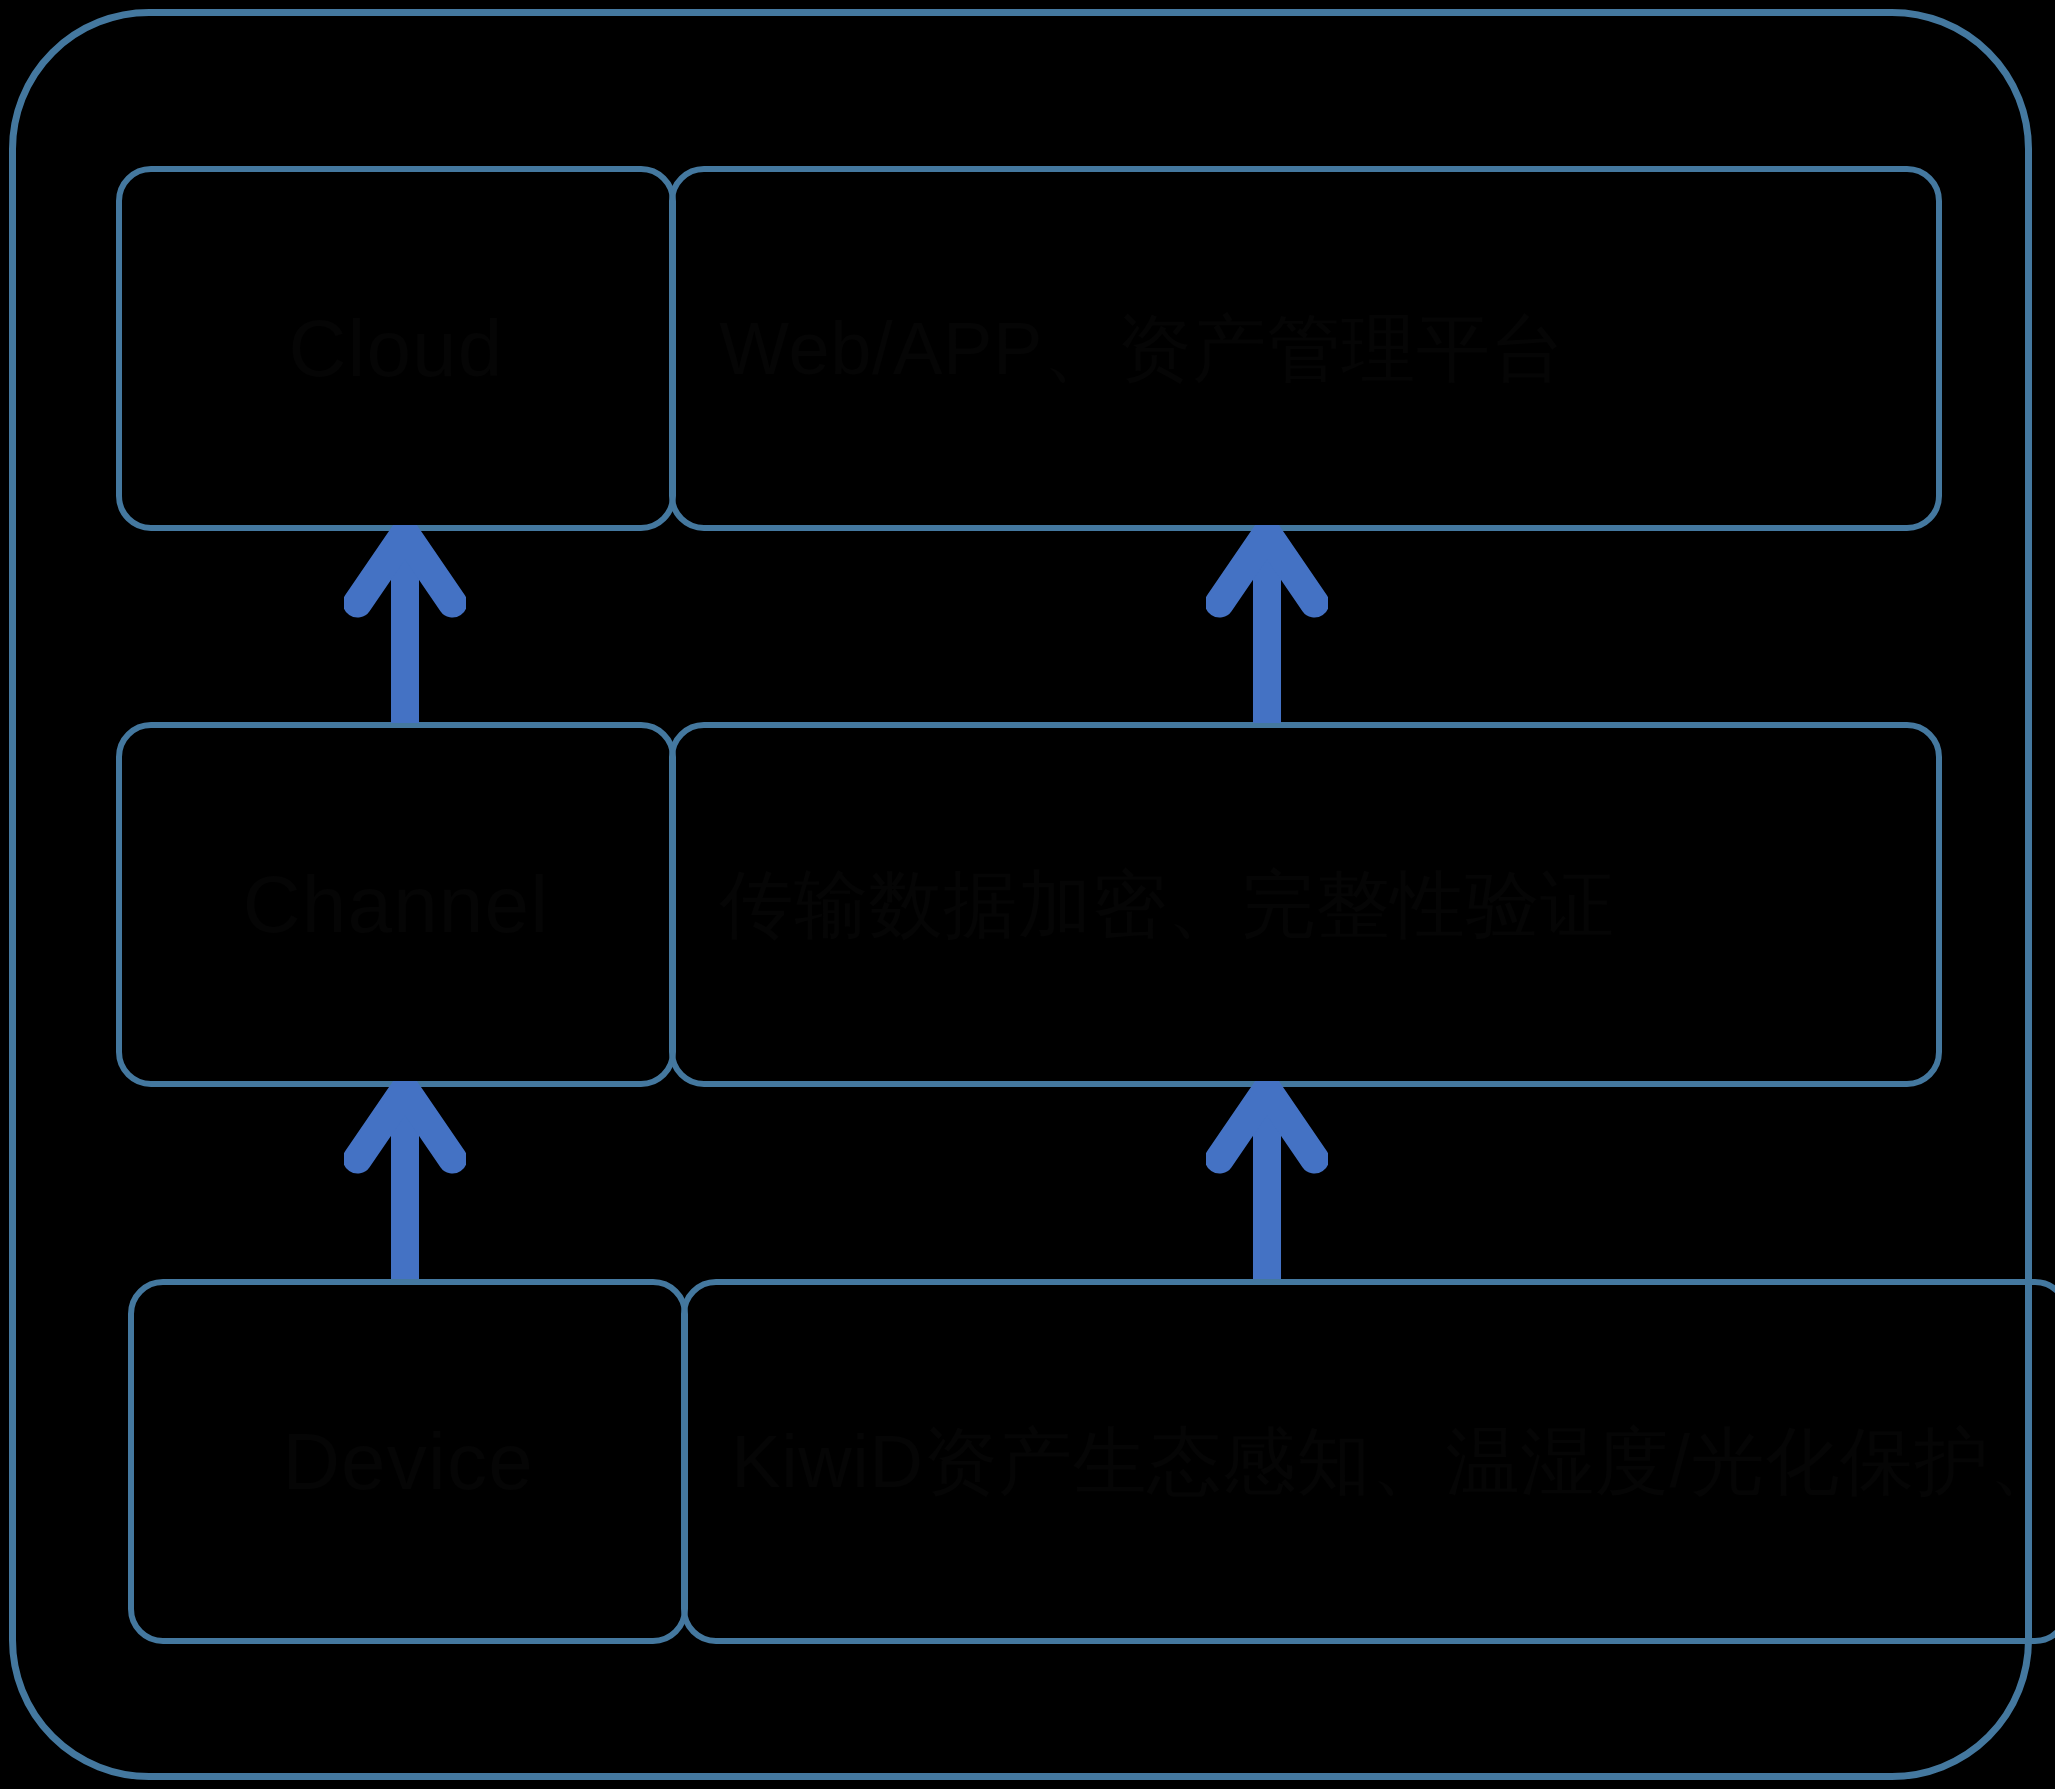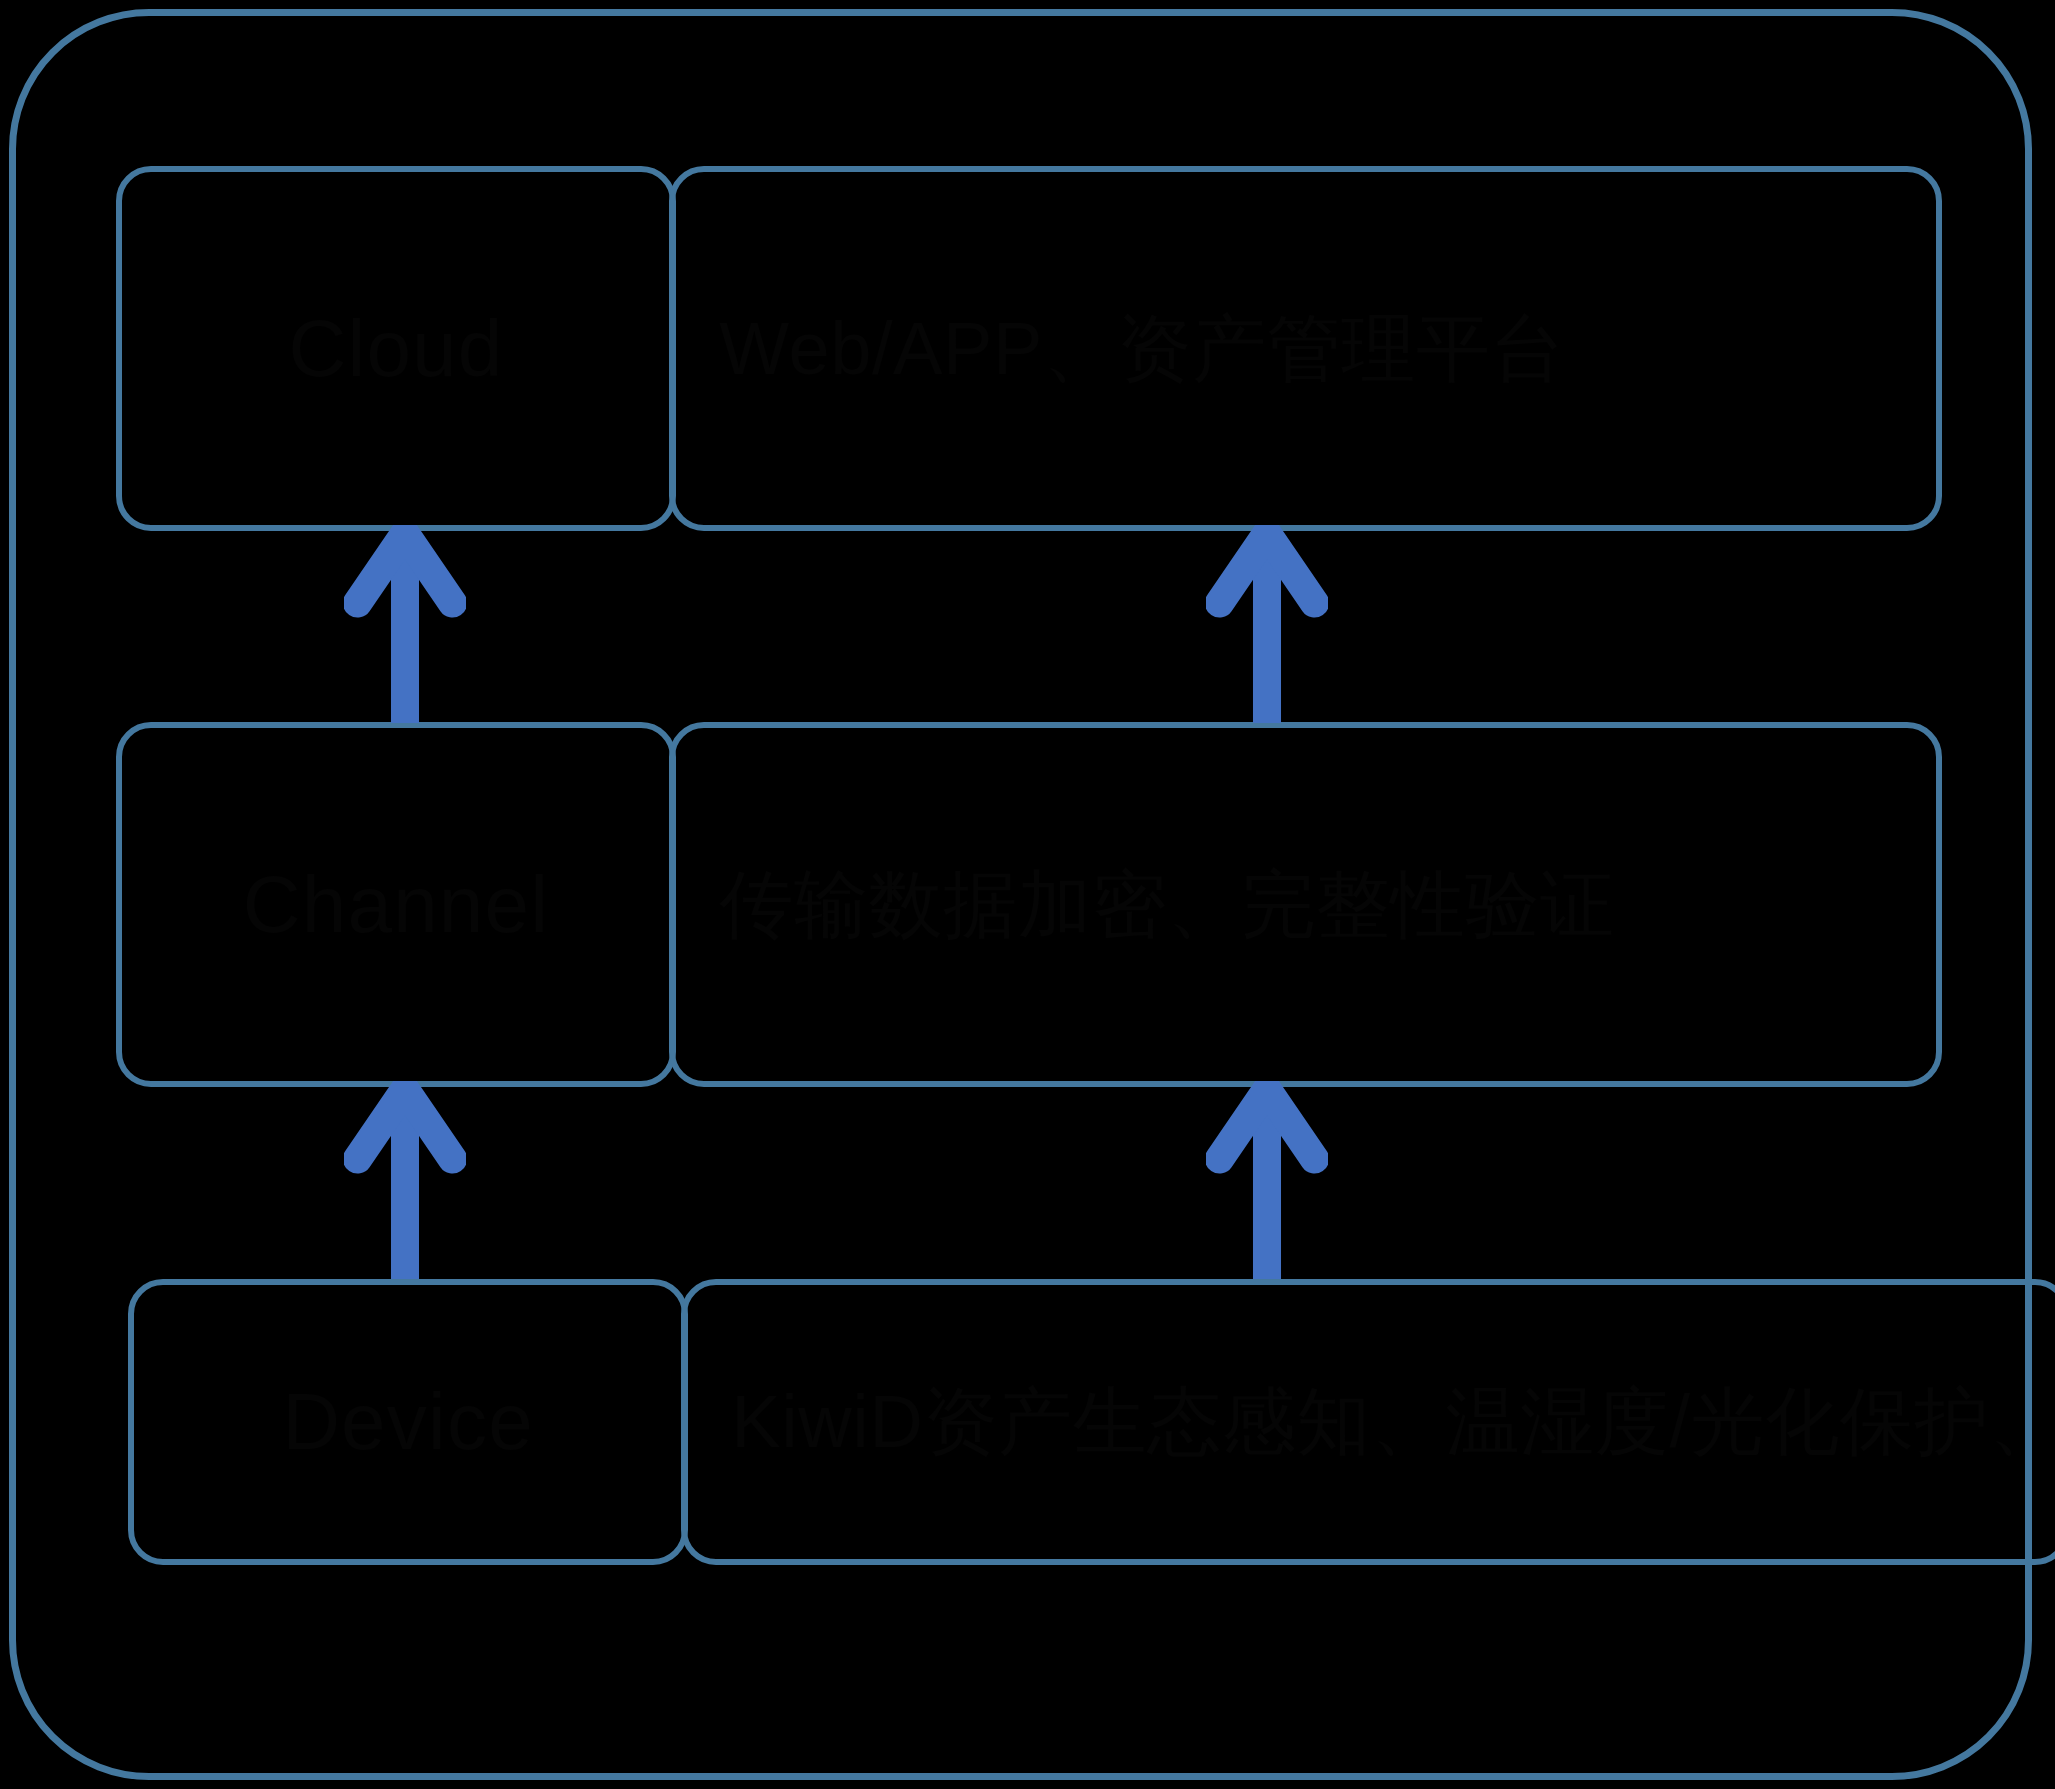--- a/index.html
+++ b/index.html
@@ -33,21 +33,21 @@
   }
 
   
   .layer-row {
     position: absolute;
     display: flex;
     align-items: stretch;
   }
   .layer-row.row-cloud   { left: 116px; top: 166px;  width: 1826px; height: 365px; }
   .layer-row.row-channel { left: 116px; top: 722px; width: 1826px; height: 365px; }
-  .layer-row.row-device  { left: 116px; top: 1279px; width: 1826px; height: 286px; padding-left: 12px; }
+  .layer-row.row-device  { left: 116px; top: 1279px; width: 1826px; height: 365px; padding-left: 12px; }
 
   .cell {
     box-sizing: border-box;
     border: 6.7px solid #44789F;
     border-radius: 35px;
     background: transparent;
     display: flex;
     align-items: center;
     position: relative;
   }

